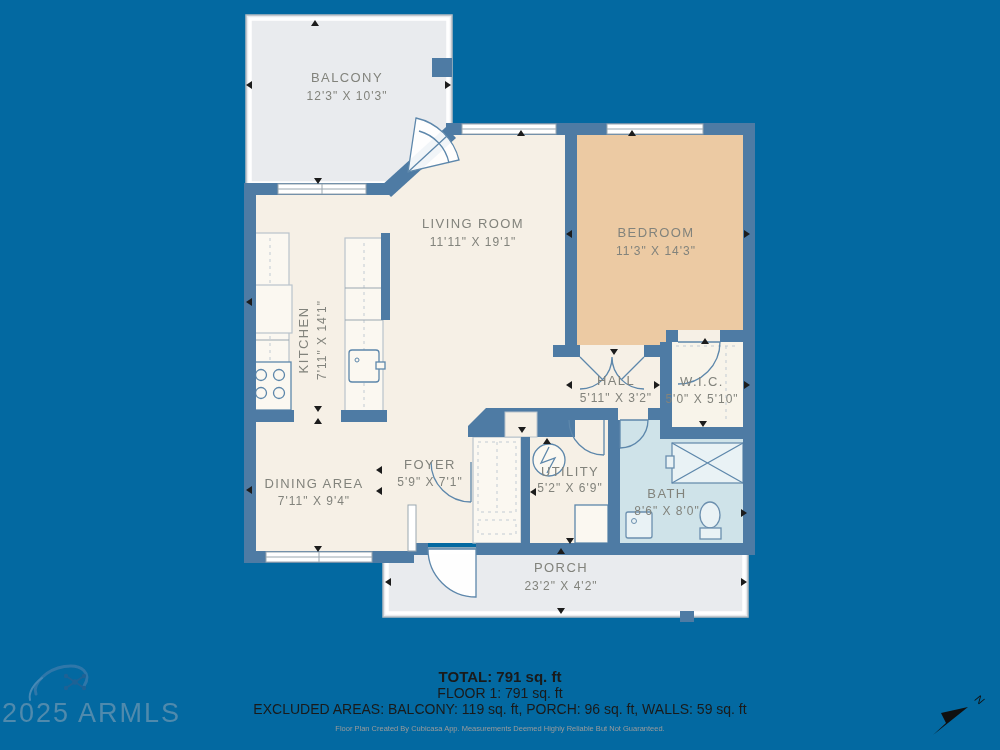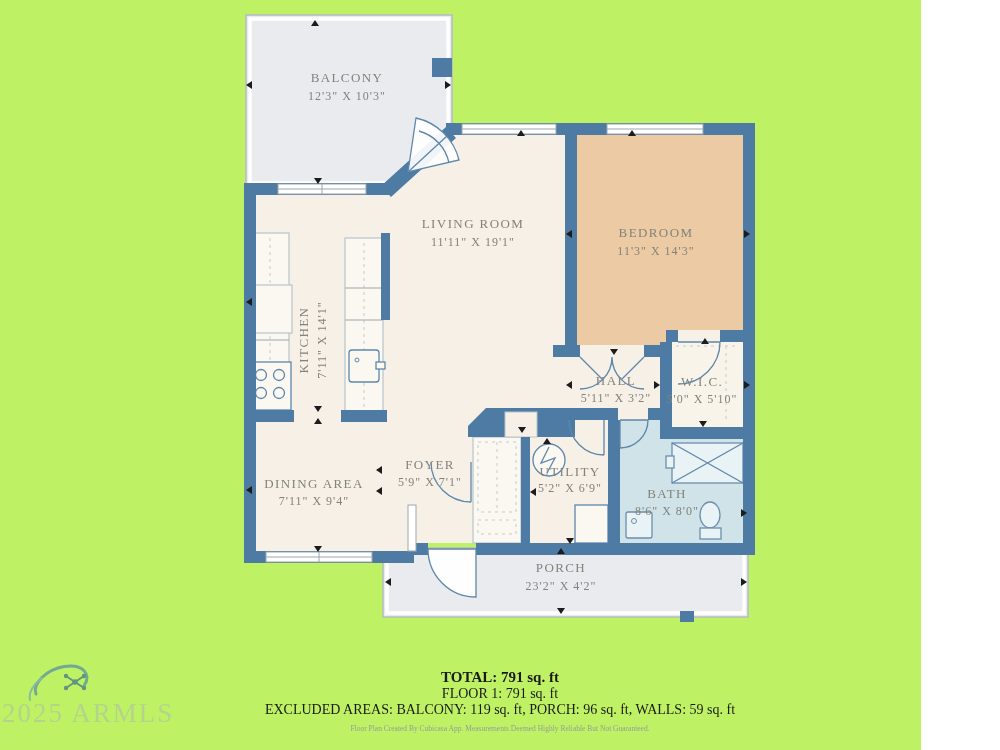--- a/index.html
+++ b/index.html
@@ -1,17 +1,17 @@
 <!DOCTYPE html>
 <html style="--c-wall: #4e7ba4; --c-floor: #f6f0e6; --c-bedroom: #eccaa3; --c-bath: #cfe3e9; --c-outdoor: #e9ebee; --c-label: #82837c;"><head>
 <meta charset="utf-8">
 <style>
   html,body{margin:0;padding:0;background:#ffffff;}
-  #stage{position:relative;width:921px;height:750px;background:#bef264;overflow:hidden;
-         font-family:Liberation Serif, serif;}
+  #stage{position:relative;width:1000px;height:750px;background:#0369a1;overflow:hidden;
+         font-family:Liberation Sans, sans-serif;}
   svg{position:absolute;left:0;top:0;}
   .wall{fill:var(--c-wall,#4e7ba4);}
   .floor{fill:var(--c-floor,#f6f0e6);}
   .bedroom{fill:var(--c-bedroom,#eccaa3);}
   .bath{fill:var(--c-bath,#cfe3e9);}
   .outdoor{fill:var(--c-outdoor,#e9ebee);}
   .oline{stroke:#b6bcc2;stroke-width:1.5;}
   .iband{fill:none;stroke:#ffffff;stroke-width:3.5;}
   .fix{fill:#fbf8f1;stroke:#b9c4cc;stroke-width:1.2;}
   .fixb{fill:#fbf8f1;stroke:#5d87ab;stroke-width:1.3;}

